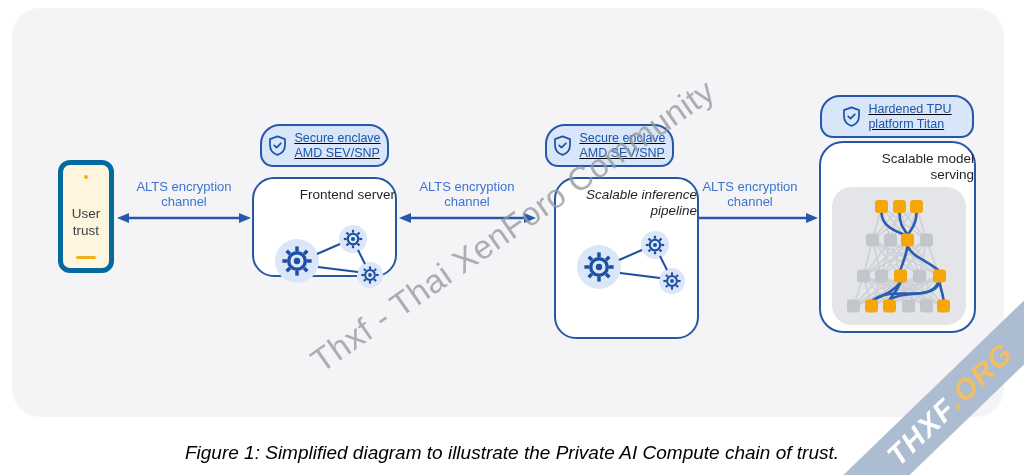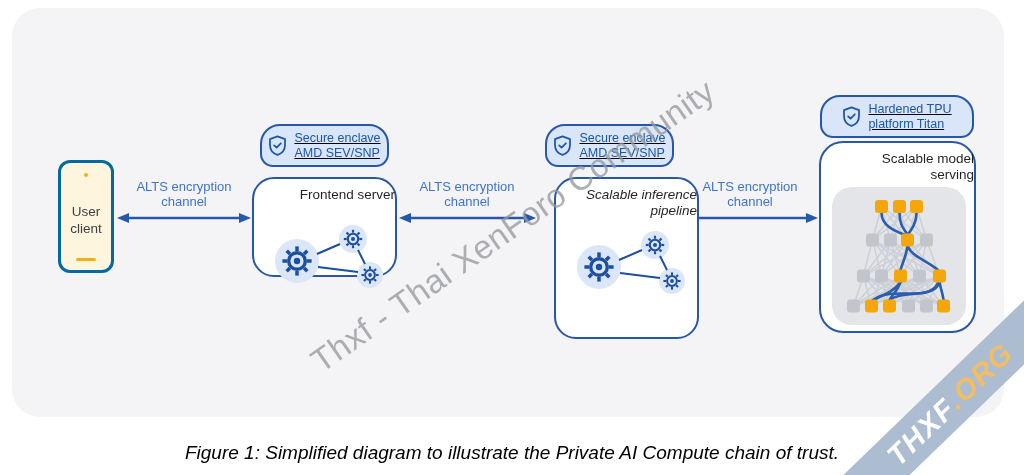--- a/index.html
+++ b/index.html
@@ -8,21 +8,21 @@
     background:#ffffff;font-family:"Liberation Sans",sans-serif;
     -webkit-font-smoothing:antialiased;
   }
   .panel{
     position:absolute;left:12px;top:8px;width:992px;height:409px;
     background:#f4f4f6;border-radius:28px;
   }
   
   .phone{
     position:absolute;left:58px;top:160px;width:56px;height:113px;
-    box-sizing:border-box;border:3px solid #0369a1;border-radius:12px;
+    box-sizing:border-box;border:5px solid #0369a1;border-radius:12px;
     background:#fdf5dd;z-index:10;padding-left:44px;
   }
   .phone .cam{
     position:absolute;left:50%;top:10px;width:4px;height:4px;margin-left:-2px;
     border-radius:50%;background:#eeb11c;
   }
   .phone .plabel{
     position:absolute;left:0;top:40px;width:100%;text-align:center;
     font-size:13.5px;line-height:17px;color:#3b3f44;
   }
@@ -86,21 +86,21 @@
 <body>
 
 <div class="stage">
 
   <div class="panel"></div>
 
   <div class="phone">
     <div class="cam"></div>
     <div class="plabel">
       <span>User</span>
-      <span>client</span>
+      <span>trust</span>
     </div>
     <div class="homebar"></div>
   </div>
 
   <svg class="arrow" style="left:116px;width:136px;" viewBox="0 0 136 14">
     <line x1="10" y1="7" x2="126" y2="7" stroke="#2757a8" stroke-width="2.6"></line>
     <polygon points="1,7 13,2 13,12" fill="#2757a8"></polygon>
     <polygon points="135,7 123,2 123,12" fill="#2757a8"></polygon>
   </svg>
   <div class="alts" style="left:114px;">

